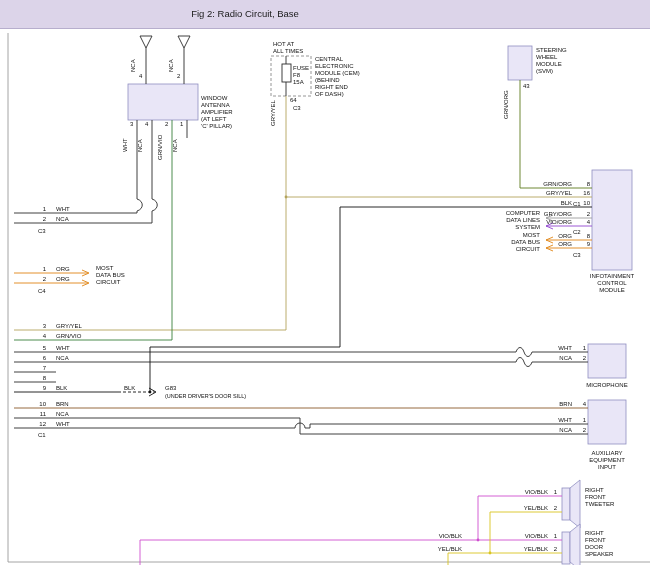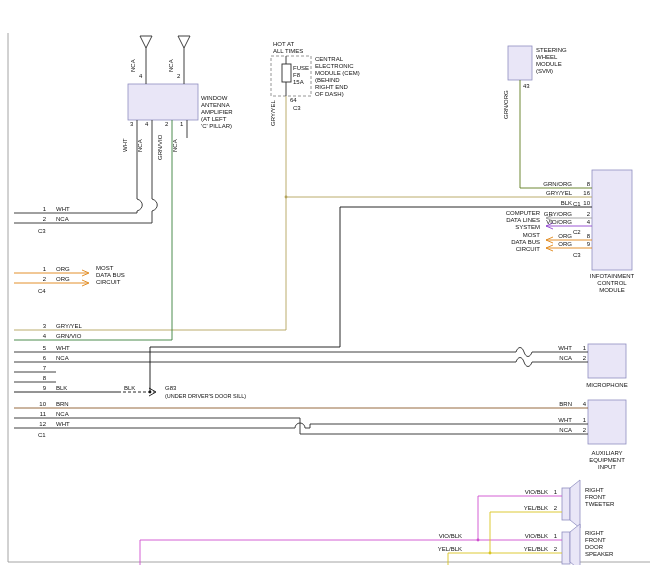--- a/index.html
+++ b/index.html
@@ -17,20 +17,23 @@
   svg .n{stroke:#2b2b2b}
   svg .w{fill:none;stroke-width:0.9}
   svg .dash{stroke-dasharray:3 2}
   svg .boxes rect, svg .boxes polygon{stroke-width:0.8}
 </style>
 </head>
 <body>
 
 <div class="stage">
 
+  <div class="titlebar">
+    <div class="title">Fig 2: Radio Circuit, Base</div>
+  </div>
 
   <svg class="wires" width="650" height="565" viewBox="0 0 650 565">
 
     <g class="w" stroke="#9a9a9a">
       <line x1="8" y1="33" x2="8" y2="562"></line>
       <line x1="8" y1="562" x2="650" y2="562"></line>
     </g>
 
     <g fill="#e9e6f7">
       <g class="boxes" stroke="#8f8ec0">

